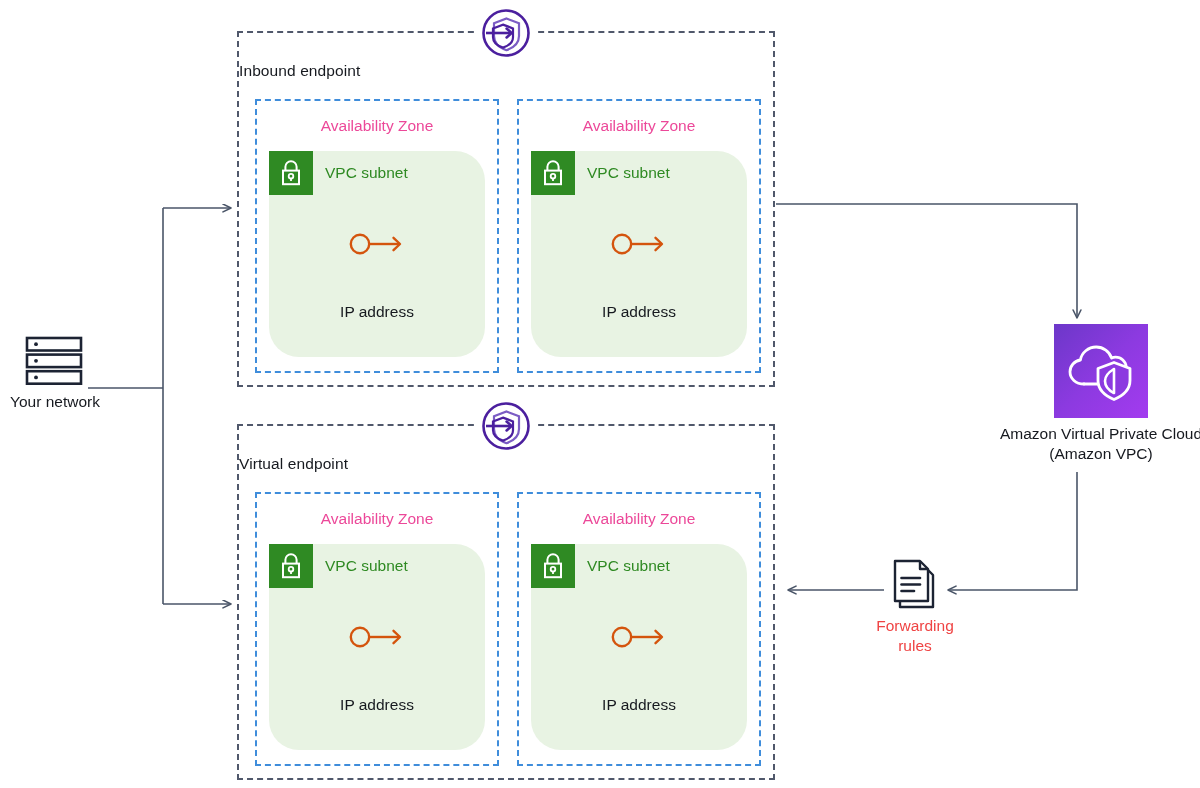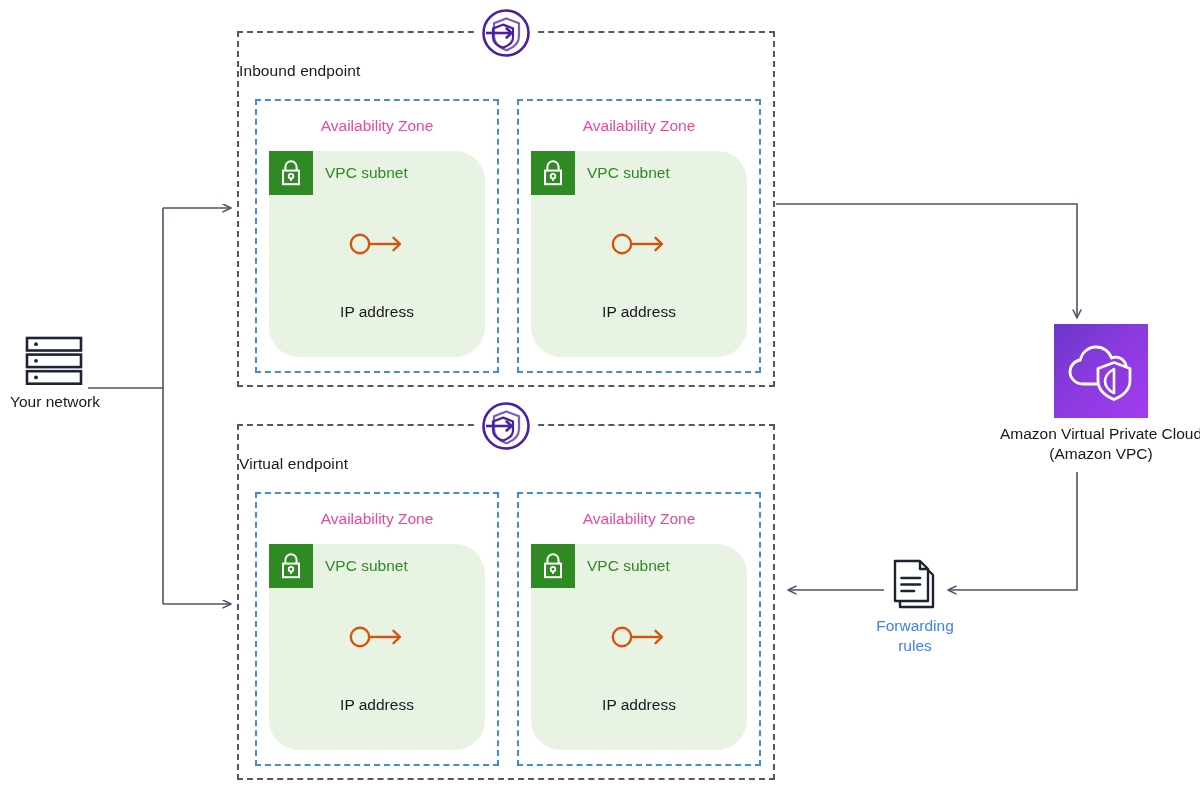--- a/index.html
+++ b/index.html
@@ -110,21 +110,21 @@
     text-align:center;
     font-size:15.5px;
     line-height:20px;
     color:#16191f;
   }
 
   .fwd-node{position:absolute;left:888px;top:556px;width:54px;}
   .fwd-icon{display:flex;align-items:center;justify-content:center;height:56px;}
   .fwd-caption{
     position:absolute;left:-50px;width:154px;top:60px;
-    text-align:center;font-size:15.5px;line-height:20px;color:#3b82f6;
+    text-align:center;font-size:15.5px;line-height:20px;color:#ef4444;
   }
 
   
   .net-node{position:absolute;left:22px;top:335px;width:66px;}
   .net-icon{display:flex;align-items:center;justify-content:center;height:52px;}
   .net-caption{
     position:absolute;left:-40px;width:146px;top:58px;
     text-align:center;font-size:15.5px;color:#16191f;
   }
 </style>

